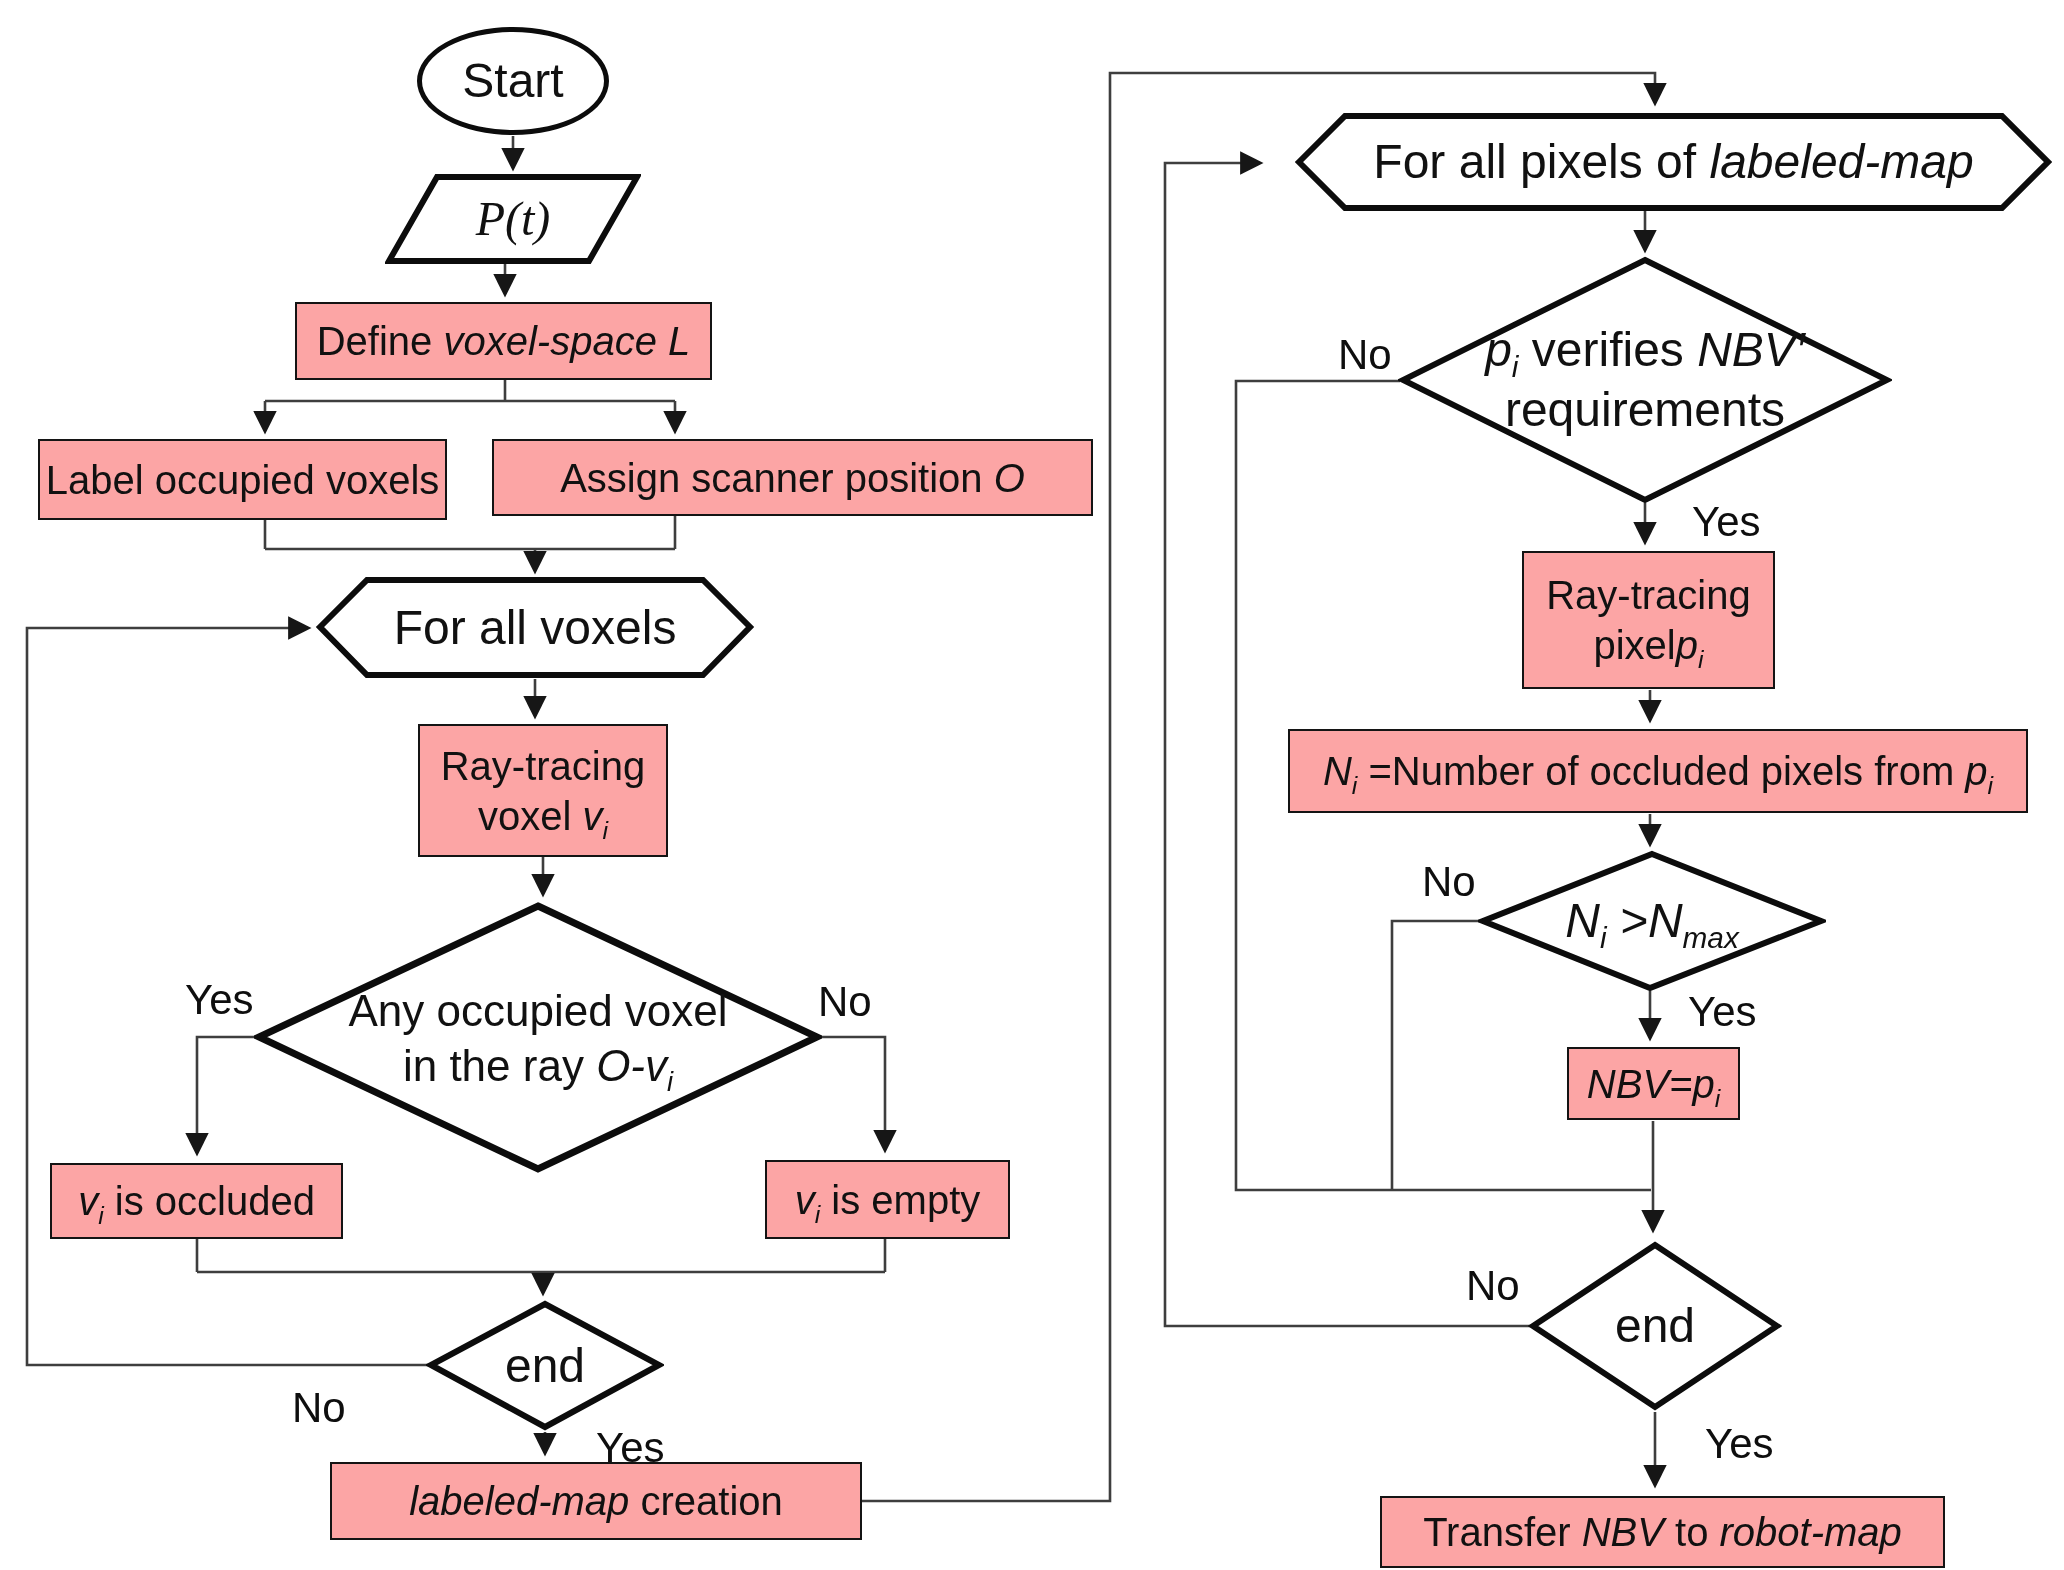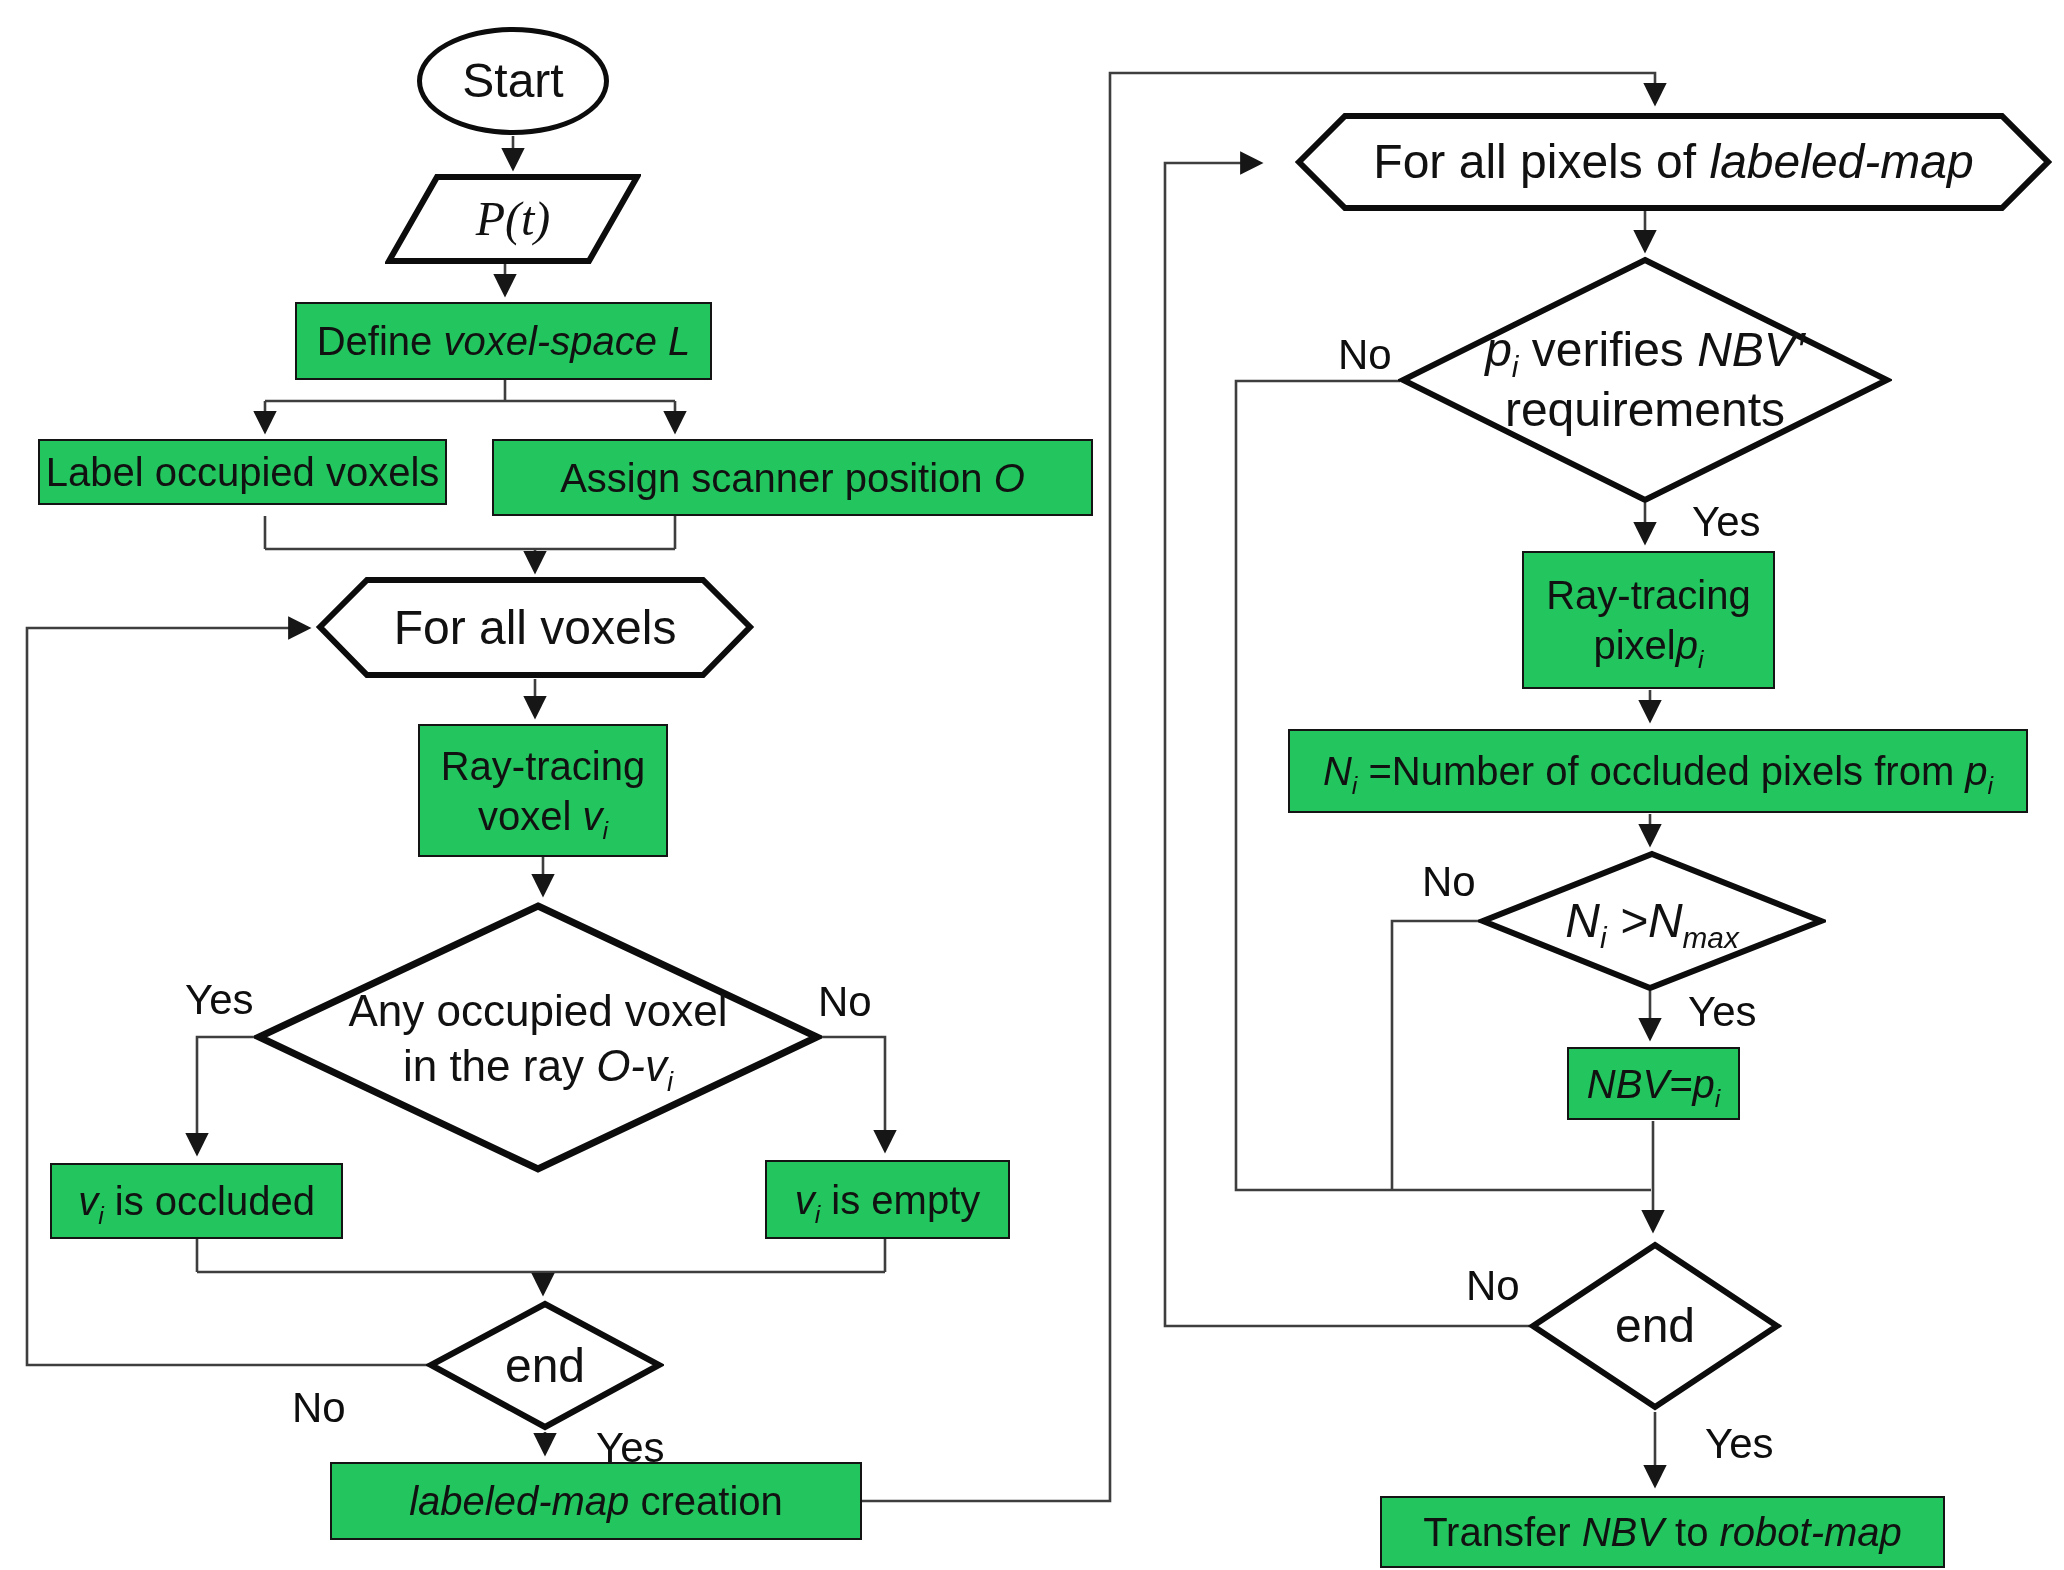--- a/index.html
+++ b/index.html
@@ -2,21 +2,21 @@
 <html><head>
 <meta charset="utf-8">
 <style>
   html,body{margin:0;padding:0;background:#ffffff;}
   #canvas{position:relative;width:2064px;height:1570px;background:#ffffff;overflow:hidden;
           font-family:"Liberation Sans", sans-serif;color:#111;}
   #edges{position:absolute;left:0;top:0;z-index:1;}
   .node{position:absolute;z-index:2;display:flex;flex-direction:column;align-items:center;
         justify-content:center;text-align:center;box-sizing:border-box;}
   .node .ln{white-space:nowrap;line-height:1.25;}
-  .rect-thin{background:#22c55e;border:2.5px solid #141414;}
+  .rect-thin{background:#fca5a5;border:2.5px solid #141414;}
   .ellipse{background:#ffffff;border:5px solid #0c0c0c;border-radius:50%;}
   .shape{background:transparent;}
   .shape > svg{position:absolute;left:0;top:0;width:100%;height:100%;z-index:-1;}
   .fs40{font-size:40px;}
   .fs42{font-size:48px;}
   .fs44{font-size:44px;}
   .pt-font{font-family:"Liberation Serif", serif;font-size:48px;font-style:italic;}
   .elabel{position:absolute;z-index:3;font-size:42px;white-space:nowrap;color:#0e0e0e;}
   sub{font-size:.62em;line-height:0;}
 </style>
@@ -69,21 +69,21 @@
     <svg viewBox="0 0 256 92">
       <polygon points="52,4 252,4 204,88 4,88" fill="#ffffff" stroke="#0c0c0c" stroke-width="6"></polygon>
     </svg>
     <div class="ln"><span style="font-style: italic;">P(t)</span></div>
   </div>
 
   <div class="node rect-thin fs40" style="left:295px;top:302px;width:417px;height:78px;">
     <div class="ln"><span>Define </span><span style="font-style: italic;">voxel-space L</span></div>
   </div>
 
-  <div class="node rect-thin fs40" style="left:38px;top:439px;width:409px;height:66px;">
+  <div class="node rect-thin fs40" style="left:38px;top:439px;width:409px;height:81px;">
     <div class="ln"><span>Label occupied voxels</span></div>
   </div>
 
   <div class="node rect-thin fs40" style="left:492px;top:439px;width:601px;height:77px;">
     <div class="ln"><span>Assign scanner position </span><span style="font-style: italic;">O</span></div>
   </div>
 
   <div class="node shape fs42" style="left:315px;top:576px;width:440px;height:103px;">
     <svg viewBox="0 0 440 103">
       <polygon points="5,51 52,4 388,4 435,51 388,99 52,99" fill="#ffffff" stroke="#0c0c0c" stroke-width="6"></polygon>

